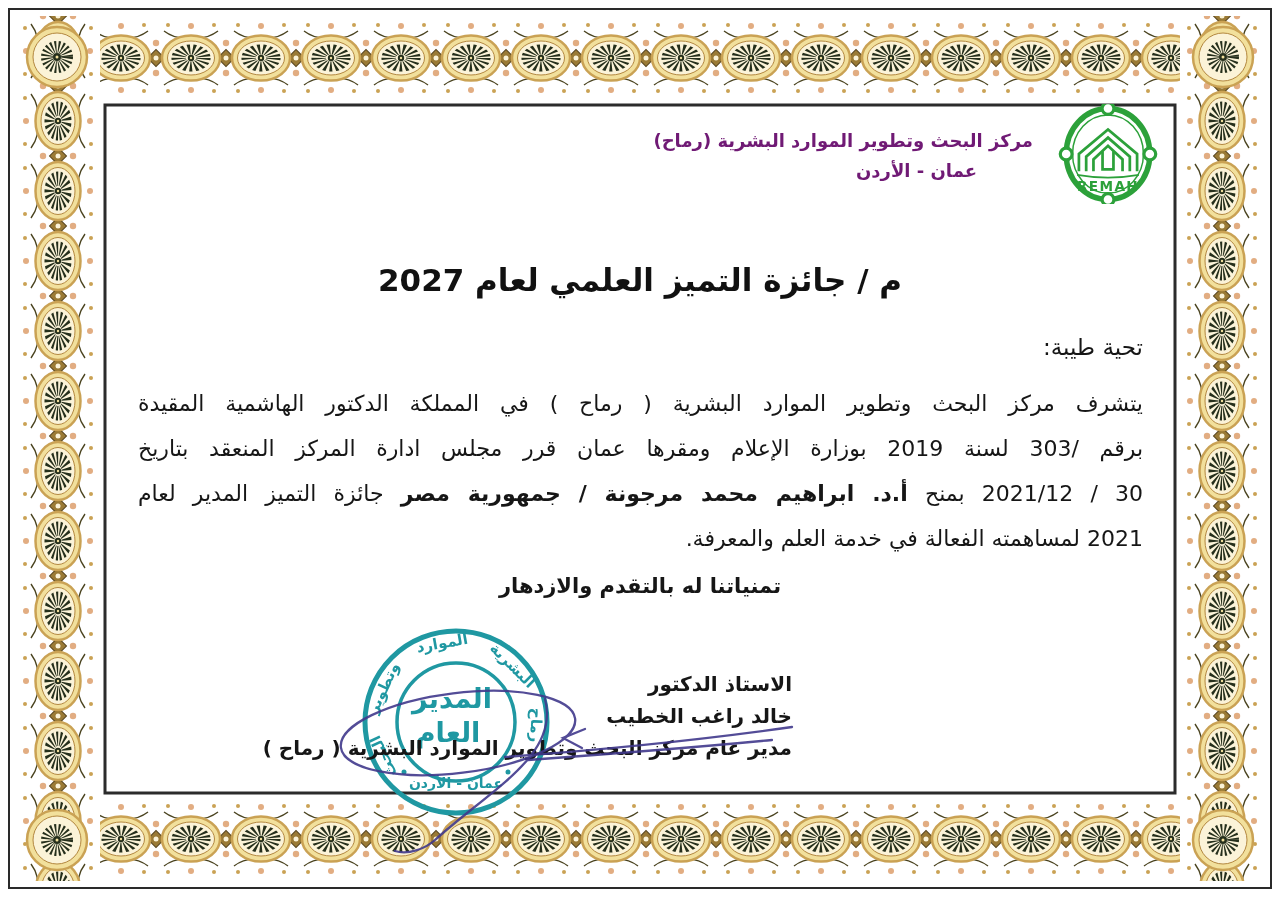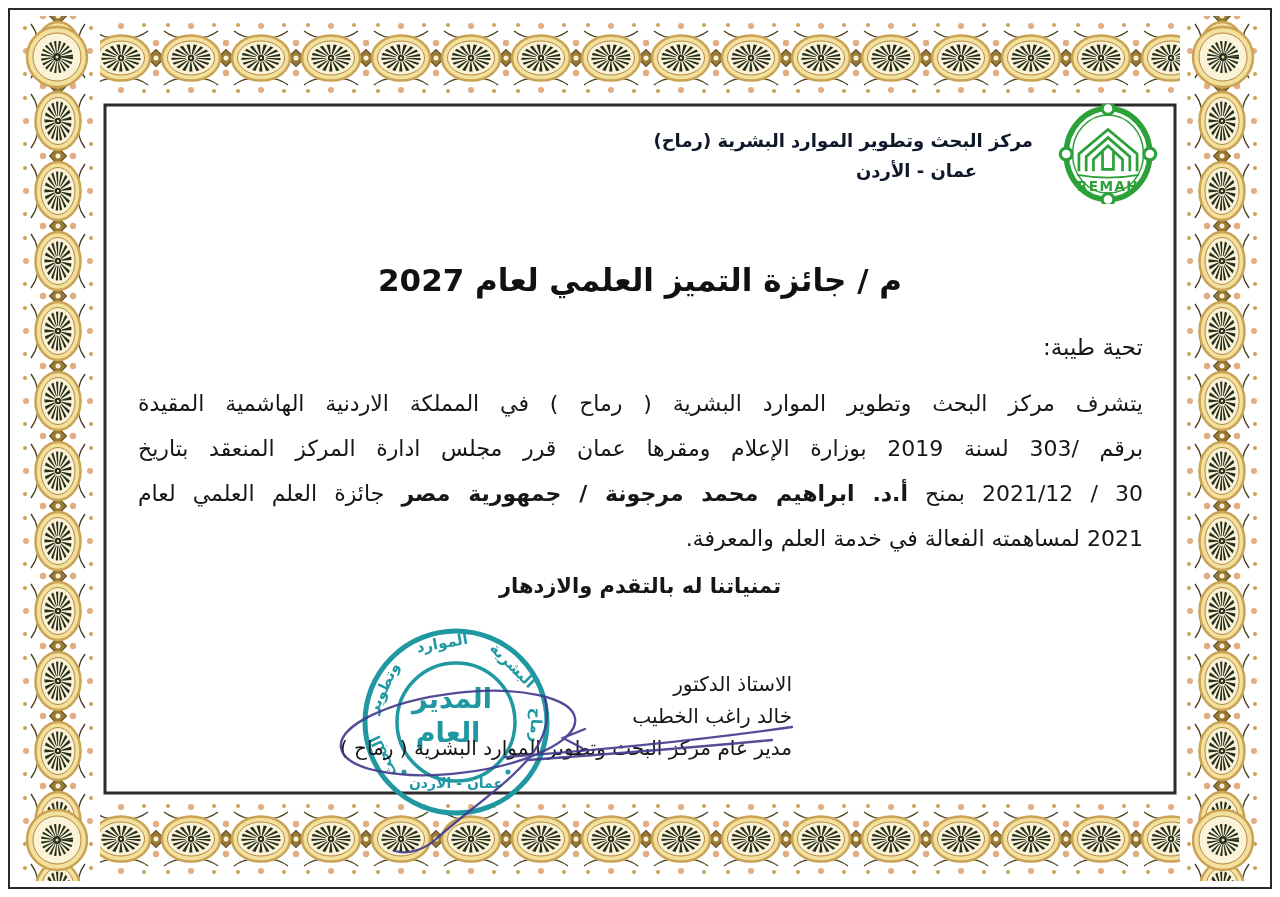--- a/index.html
+++ b/index.html
@@ -7,39 +7,39 @@
     position:relative;width:1280px;height:897px;background:#ffffff;
     font-family:"DejaVu Sans",sans-serif;overflow:hidden;direction:rtl;
   }
   .layer{position:absolute;left:0;top:0;}
   .border-svg{z-index:1;}
   .stamp-svg{z-index:2;}
   .content{position:absolute;inset:0;z-index:3;color:#161616;}
   .ink-svg{z-index:4;pointer-events:none;}
 
   .org-header{position:absolute;top:126px;right:247px;text-align:right;
-    color:#0f172a;font-weight:bold;font-size:18px;line-height:30px;}
+    color:#701a75;font-weight:bold;font-size:18px;line-height:30px;}
   .org-line2{margin-right:56px;}
   .logo-box{position:absolute;top:104px;right:122px;width:100px;height:100px;}
 
   .cert-title{position:absolute;top:262px;left:120px;right:120px;text-align:center;
     font-size:31px;font-weight:bold;color:#111;}
 
   .greeting{position:absolute;top:334px;right:137px;font-size:23px;text-align:right;}
 
   .body-block{position:absolute;top:381px;right:137px;left:138px;
     font-size:22px;line-height:45px;}
   .jline{text-align:justify;text-align-last:justify;white-space:nowrap;}
   .rline{text-align:right;}
 
   .wishes{position:absolute;top:574px;left:135px;right:135px;text-align:center;
     font-size:21px;font-weight:bold;}
 
   .sig-block{position:absolute;top:668px;right:488px;text-align:right;
-    font-size:20px;font-weight:normal;line-height:32px;white-space:nowrap;}
+    font-size:20px;font-weight:bold;line-height:32px;white-space:nowrap;}
 
   .stamp-word{font-family:"DejaVu Sans",sans-serif;font-weight:bold;fill:#1f98a2;}
   .stamp-center{font-family:"DejaVu Sans",sans-serif;font-weight:bold;fill:#1f98a2;}
   .logo-text{font-family:"DejaVu Sans",sans-serif;font-weight:bold;fill:#2ca13a;letter-spacing:1.5px;}
 </style>
 </head>
 <body>
 
 <div class="page">
 
@@ -167,23 +167,23 @@
         </g>
         <text class="logo-text" font-size="15" text-anchor="middle" x="50" y="96">REMAH</text>
       </svg>
     </div>
 
     <div class="cert-title">م / جائزة التميز العلمي لعام 2027</div>
 
     <div class="greeting">تحية طيبة:</div>
 
     <div class="body-block">
-      <div class="jline">يتشرف مركز البحث وتطوير الموارد البشرية ( رماح ) في المملكة الاردنية الهاشمية المقيدة</div>
+      <div class="jline">يتشرف مركز البحث وتطوير الموارد البشرية ( رماح ) في المملكة الدكتور الهاشمية المقيدة</div>
       <div class="jline">برقم /303 لسنة 2019 بوزارة الإعلام ومقرها عمان قرر مجلس ادارة المركز المنعقد بتاريخ</div>
-      <div class="jline"><span>30 / 2021/12 بمنح </span><b>أ.د. ابراهيم محمد مرجونة / جمهورية مصر</b><span> جائزة العلم العلمي لعام</span></div>
+      <div class="jline"><span>30 / 2021/12 بمنح </span><b>أ.د. ابراهيم محمد مرجونة / جمهورية مصر</b><span> جائزة التميز المدير لعام</span></div>
       <div class="rline">2021 لمساهمته الفعالة في خدمة العلم والمعرفة.</div>
     </div>
 
     <div class="wishes">تمنياتنا له بالتقدم والازدهار</div>
 
     <div class="sig-block">
       <div>الاستاذ الدكتور</div>
       <div>خالد راغب الخطيب</div>
       <div>مدير عام مركز البحث وتطوير الموارد البشرية ( رماح )</div>
     </div>

